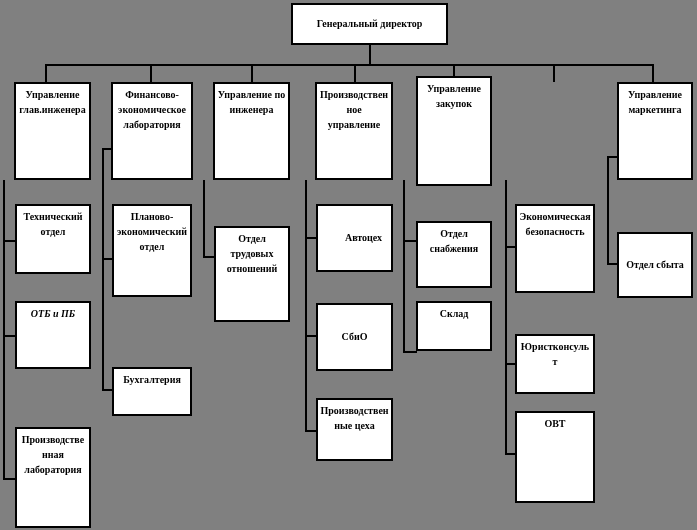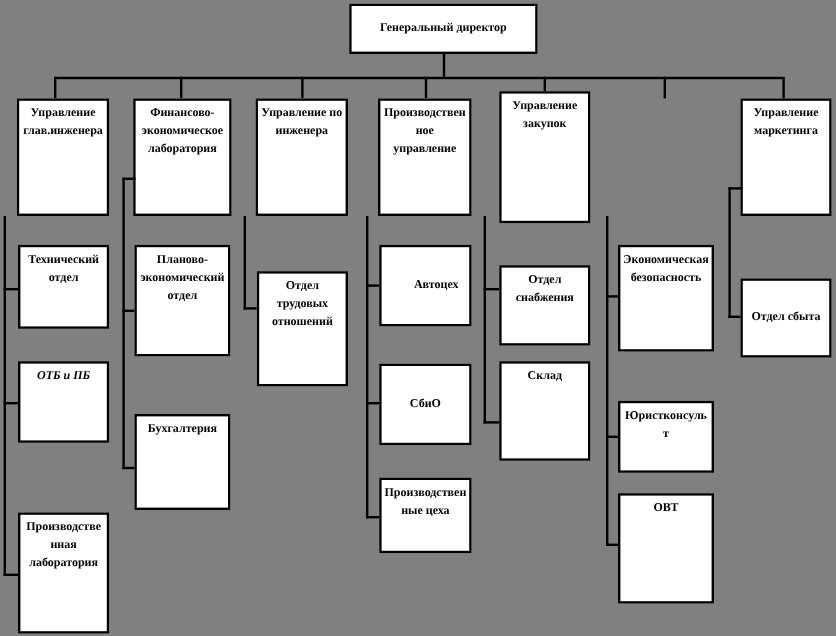--- a/index.html
+++ b/index.html
@@ -80,21 +80,21 @@
   <div class="node topalign" style="left:15px; top:427px; width:76px; height:101px;">Производственная лаборатория</div>
 
   <div class="node topalign" style="left:111px; top:82px; width:82px; height:98px;">Финансово-экономическое лаборатория</div>
 
   <div class="conn v" style="left:102px; top:148px; height:243px;"></div>
   <div class="conn h" style="left:102px; top:148px; width:11px;"></div>
   <div class="conn h" style="left:102px; top:258px; width:11px;"></div>
   <div class="conn h" style="left:102px; top:389px; width:11px;"></div>
 
   <div class="node topalign" style="left:112px; top:204px; width:80px; height:93px;">Планово-экономический отдел</div>
-  <div class="node topalign" style="left:112px; top:345px; width:80px; height:80px;">Бухгалтерия</div>
+  <div class="node topalign" style="left:112px; top:367px; width:80px; height:49px;">Бухгалтерия</div>
 
   <div class="node topalign" style="left:213px; top:82px; width:77px; height:98px;">Управление по инженера</div>
 
   <div class="conn v" style="left:203px; top:180px; height:78px;"></div>
   <div class="conn h" style="left:203px; top:256px; width:12px;"></div>
 
   <div class="node topalign" style="left:315px; top:82px; width:78px; height:98px;">Производственное управление</div>
 
   <div class="node topalign" style="left:214px; top:226px; width:76px; height:96px;">Отдел трудовых отношений</div>
 
@@ -107,21 +107,21 @@
   <div class="node vcenter" style="left:316px; top:303px; width:77px; height:68px;">СбиО</div>
   <div class="node topalign" style="left:316px; top:398px; width:77px; height:63px;">Производственные цеха</div>
 
   <div class="node topalign" style="left:416px; top:76px; width:76px; height:110px;">Управление закупок</div>
 
   <div class="conn v" style="left:403px; top:180px; height:173px;"></div>
   <div class="conn h" style="left:403px; top:240px; width:14px;"></div>
   <div class="conn h" style="left:403px; top:351px; width:14px;"></div>
 
   <div class="node topalign" style="left:416px; top:207px; width:76px; height:67px;margin-top:14px;">Отдел снабжения</div>
-  <div class="node topalign" style="left:416px; top:301px; width:76px; height:83px;">Склад</div>
+  <div class="node topalign" style="left:416px; top:301px; width:76px; height:50px;">Склад</div>
 
 
   <div class="conn v" style="left:505px; top:180px; height:275px;"></div>
   <div class="conn h" style="left:505px; top:246px; width:11px;"></div>
   <div class="conn h" style="left:505px; top:363px; width:11px;"></div>
   <div class="conn h" style="left:505px; top:453px; width:11px;"></div>
 
   <div class="node topalign" style="left:515px; top:334px; width:80px; height:60px;">Юристконсульт</div>
   <div class="node topalign" style="left:515px; top:204px; width:80px; height:89px;">Экономическая безопасность</div>
   <div class="node topalign" style="left:515px; top:411px; width:80px; height:92px;">ОВТ</div>

